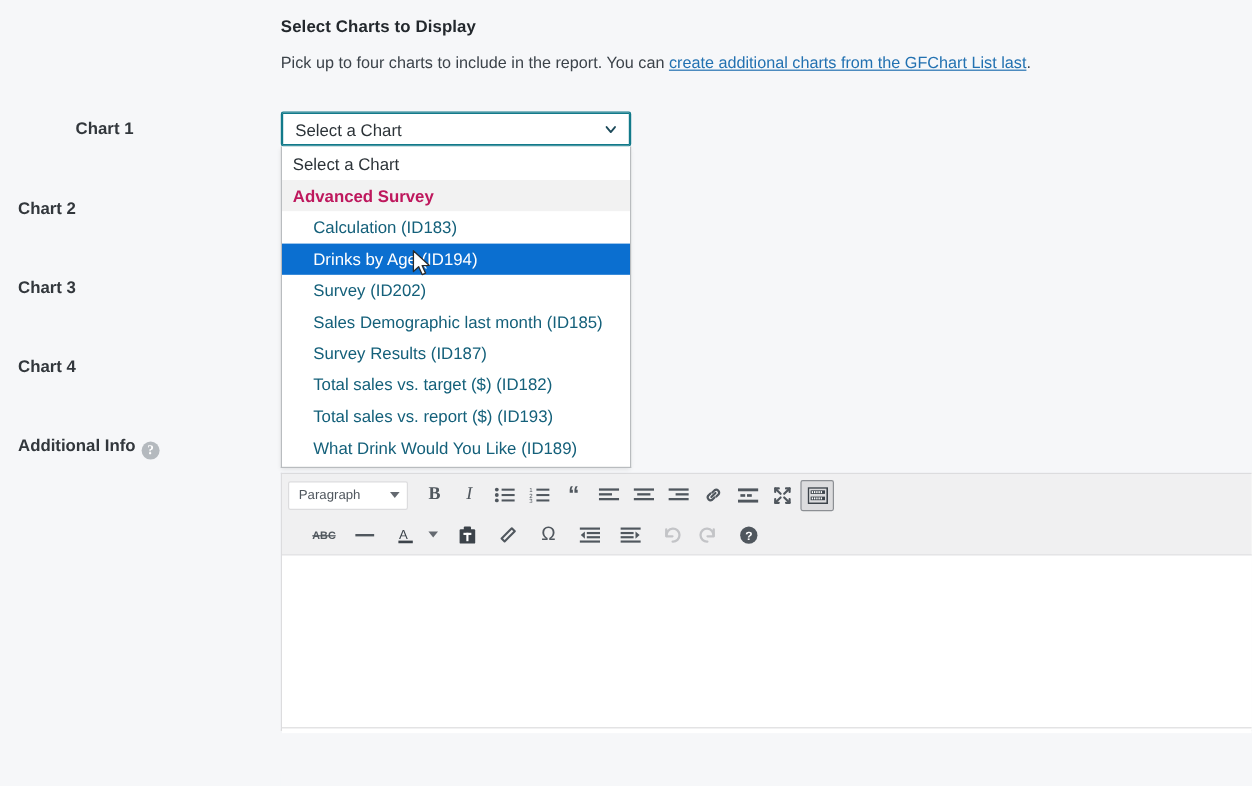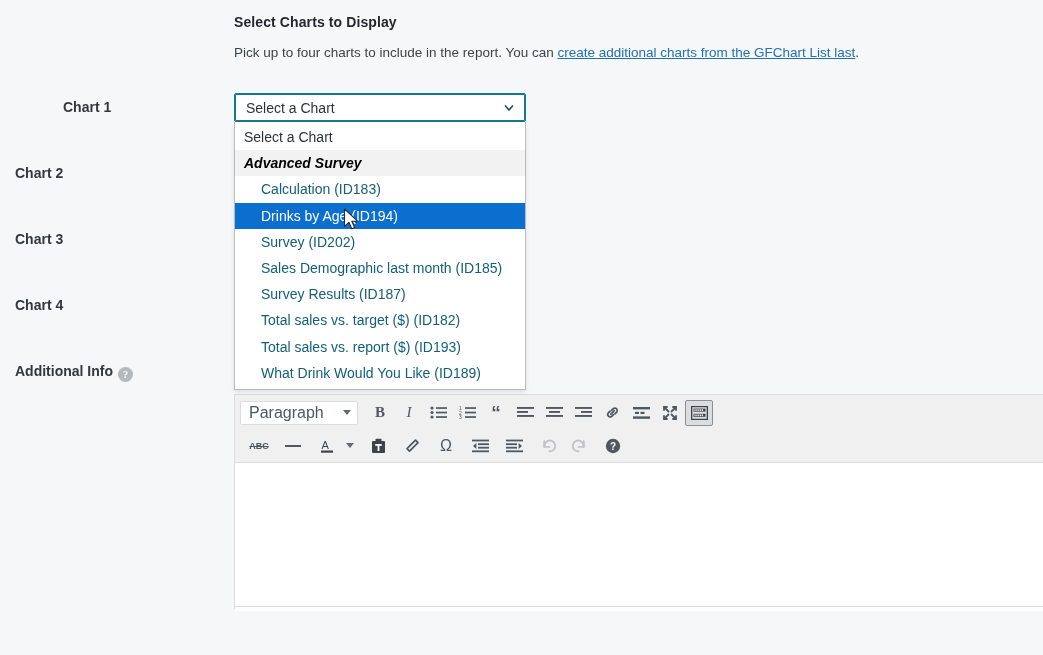--- a/index.html
+++ b/index.html
@@ -157,22 +157,21 @@
     color: #2c3338;
     padding-left: 9px;
   }
   .dd-group {
     box-sizing: border-box;
     height: 26.2px;
     line-height: 26.2px;
     padding: 0 9px;
     font-size: 14px;
     font-weight: 700;
-    font-style: italic;
-    color: #000000;
+    color: #be185d;
     background: #f2f2f2;
     white-space: nowrap;
   }
   .dd-item.child {
     padding-left: 26px;
     color: #14607a;
   }
   .dd-item.selected {
     background: #0b6fd0;
     color: #ffffff;
@@ -209,30 +208,30 @@
   .tb-row {
     display: flex;
     align-items: center;
     height: 33px;
     padding-left: 2px;
   }
   .tb-row.row1 { padding-top: 1px; }
 
   .para-select {
     box-sizing: border-box;
-    width: 118px;
+    width: 100px;
     height: 24px;
     background: #ffffff;
     border: 1px solid #dcdcde;
     border-radius: 2px;
     margin: 0 8px 0 3px;
     display: flex;
     align-items: center;
     padding: 0 6px 0 8px;
-    font-size: 16px;
+    font-size: 11px;
     color: #50575e;
     justify-content: space-between;
   }
   .caret {
     width: 0; height: 0;
     border-left: 4px solid transparent;
     border-right: 4px solid transparent;
     border-top: 5px solid #646970;
   }
 
@@ -469,21 +468,21 @@
                   <rect x="9.6" y="9.1" width="1.2" height="1.8"></rect>
                   <rect x="11.6" y="9.1" width="1.2" height="1.8"></rect>
                 </g>
               </svg>
             </span>
           </div>
         </div>
 
         <div class="tb-row">
 
-          <div class="tb-btn" style="margin-left:8px">
+          <div class="tb-btn" style="margin-left:19px">
             <span class="tb-abc">ABC</span>
           </div>
 
           <div class="tb-btn" style="margin-left:5px">
             <span>
               <svg width="16" height="6" viewBox="0 0 16 6">
                   <rect x="0" y="2" width="16" height="2" fill="#50575e"></rect>
                 </svg>
             </span>
           </div>

